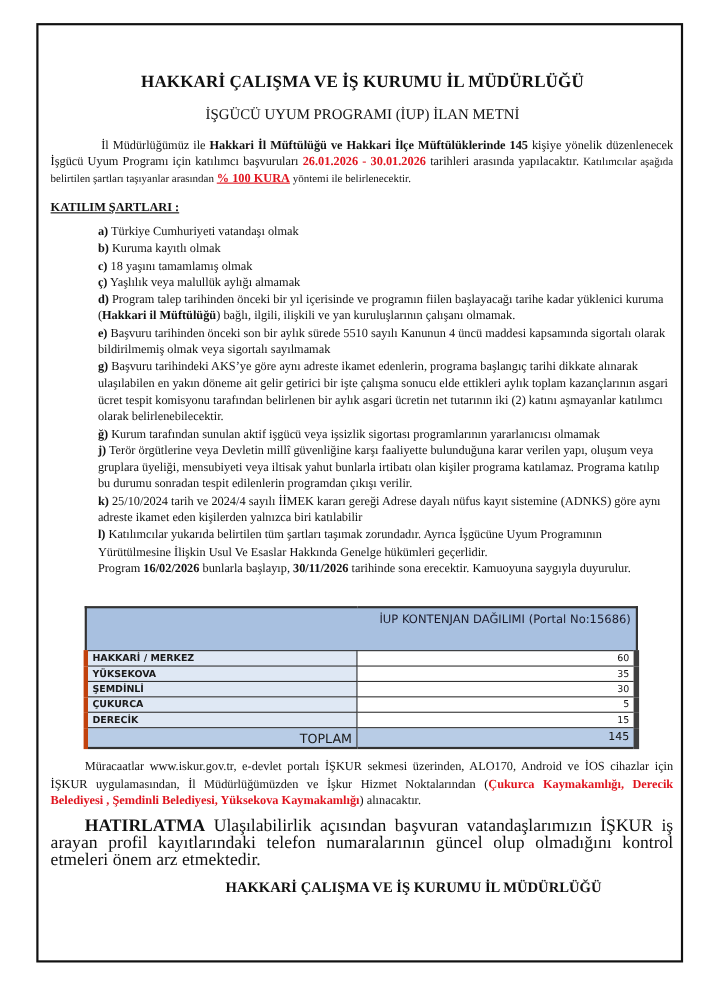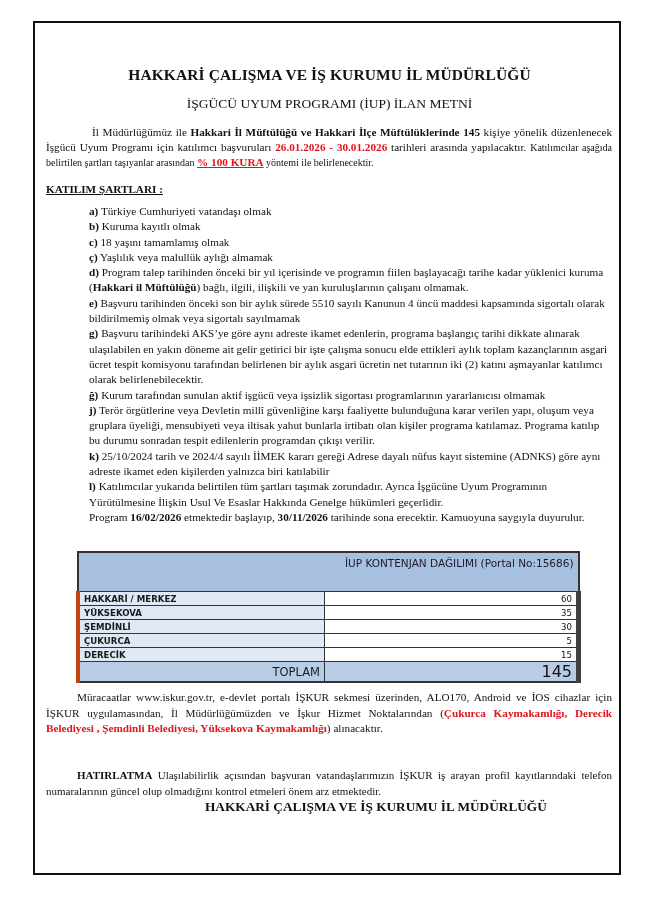--- a/index.html
+++ b/index.html
@@ -29,25 +29,25 @@
   table.quota th { background: #a8c0e0; height: 34px; font-weight: normal; font-size: 10.5px;
                    color: #1a1a2a; text-align: right; vertical-align: top; padding-top: 4px;
                    border-width: 2px 2px 1px 2px; }
   table.quota td.name { background: #dfe8f4; font-size: 8.6px; font-weight: bold; height: 13px;
                         width: 236px; color: #1a1a1a; border-left: 4px solid #c2410c; }
   table.quota td.val { background: #ffffff; font-size: 8.6px; text-align: right; height: 13px;
                        border-right: 5px solid #404040; }
   table.quota tr.total td { background: #b8cce6; font-size: 11px; height: 17px;
                             border-bottom: 2px solid #333; }
   table.quota tr.total td.name { text-align: right; font-weight: normal; font-size: 11.5px; }
-  table.quota tr.total td.val { font-size: 16px; }
+  table.quota tr.total td.val { font-size: 10px; }
   .apply { position: absolute; left: 46px; top: 690px; width: 566px; font-size: 11.2px;
            line-height: 15.5px; text-align: justify; }
   .apply .indent { display: inline-block; width: 31px; }
-  .reminder { position: absolute; left: 46px; top: 768px; width: 566px; font-size: 11px;
+  .reminder { position: absolute; left: 46px; top: 743px; width: 566px; font-size: 16px;
               line-height: 15.5px; text-align: justify; }
   .reminder .indent { display: inline-block; width: 31px; }
   .reminder .lbl { font-weight: bold; }
   .signature { position: absolute; left: 205px; top: 799px; font-weight: bold; font-size: 13.3px; }
 </style>
 </head>
 <body>
 
 <div class="page-frame"></div>
 
@@ -63,21 +63,21 @@
   <li><span class="lbl">b)</span><span> Kuruma kayıtlı olmak</span></li>
   <li><span class="lbl">c)</span><span> 18 yaşını tamamlamış olmak</span></li>
   <li><span class="lbl">ç)</span><span> Yaşlılık veya malullük aylığı almamak</span></li>
   <li><span class="lbl">d)</span><span> Program talep tarihinden önceki bir yıl içerisinde ve programın fiilen başlayacağı tarihe kadar yüklenici kuruma (</span><b>Hakkari il Müftülüğü</b><span>) bağlı, ilgili, ilişkili ve yan kuruluşlarının çalışanı olmamak.</span></li>
   <li><span class="lbl">e)</span><span> Başvuru tarihinden önceki son bir aylık sürede 5510 sayılı Kanunun 4 üncü maddesi kapsamında sigortalı olarak bildirilmemiş olmak veya sigortalı sayılmamak</span></li>
   <li><span class="lbl">g)</span><span> Başvuru tarihindeki AKS’ye göre aynı adreste ikamet edenlerin, programa başlangıç tarihi dikkate alınarak ulaşılabilen en yakın döneme ait gelir getirici bir işte çalışma sonucu elde ettikleri aylık toplam kazançlarının asgari ücret tespit komisyonu tarafından belirlenen bir aylık asgari ücretin net tutarının iki (2) katını aşmayanlar katılımcı olarak belirlenebilecektir.</span></li>
   <li><span class="lbl">ğ)</span><span> Kurum tarafından sunulan aktif işgücü veya işsizlik sigortası programlarının yararlanıcısı olmamak</span></li>
   <li><span class="lbl">j)</span><span> Terör örgütlerine veya Devletin millî güvenliğine karşı faaliyette bulunduğuna karar verilen yapı, oluşum veya gruplara üyeliği, mensubiyeti veya iltisak yahut bunlarla irtibatı olan kişiler programa katılamaz. Programa katılıp bu durumu sonradan tespit edilenlerin programdan çıkışı verilir.</span></li>
   <li><span class="lbl">k)</span><span> 25/10/2024 tarih ve 2024/4 sayılı İİMEK kararı gereği Adrese dayalı nüfus kayıt sistemine (ADNKS) göre aynı adreste ikamet eden kişilerden yalnızca biri katılabilir</span></li>
   <li><span class="lbl">l)</span><span> Katılımcılar yukarıda belirtilen tüm şartları taşımak zorundadır. Ayrıca İşgücüne Uyum Programının Yürütülmesine İlişkin Usul Ve Esaslar Hakkında Genelge hükümleri geçerlidir.</span></li>
-  <li><span>Program </span><b>16/02/2026</b><span> etmektedir başlayıp, </span><b>30/11/2026</b><span> tarihinde sona erecektir. Kamuoyuna saygıyla duyurulur.</span></li>
+  <li><span>Program </span><b>16/02/2026</b><span> bunlarla başlayıp, </span><b>30/11/2026</b><span> tarihinde sona erecektir. Kamuoyuna saygıyla duyurulur.</span></li>
 </ul>
 
 <table class="quota">
   <tbody>
       <tr>
     <th colspan="2">İUP KONTENJAN DAĞILIMI (Portal No:15686)</th>
   </tr>
   <tr>
     <td class="name">HAKKARİ / MERKEZ</td>
     <td class="val">60</td>

